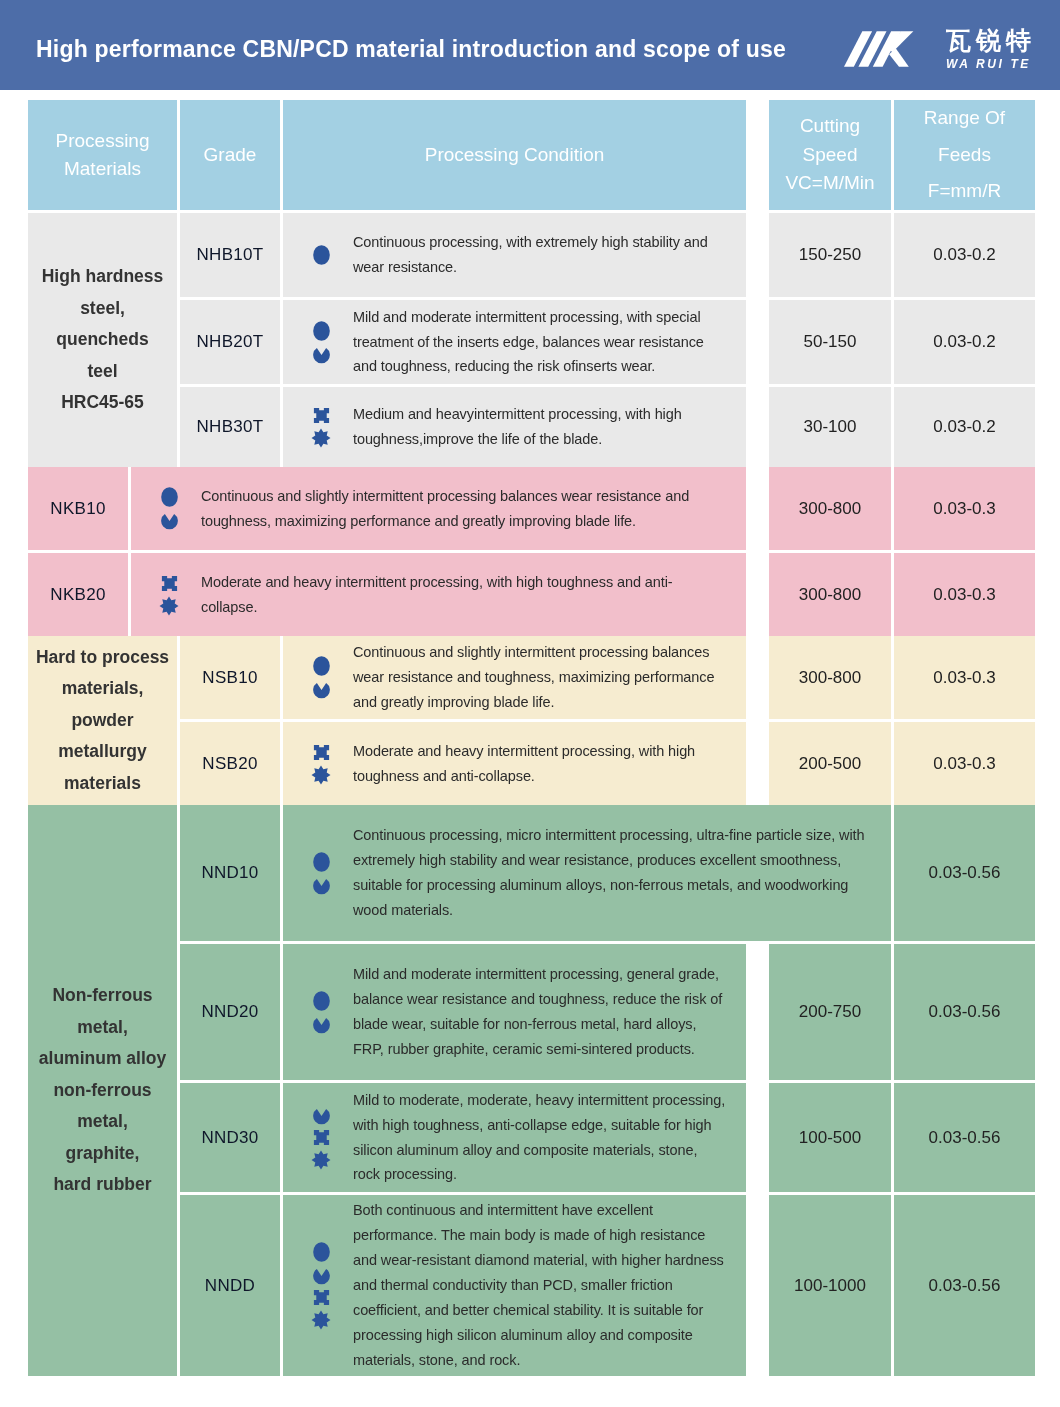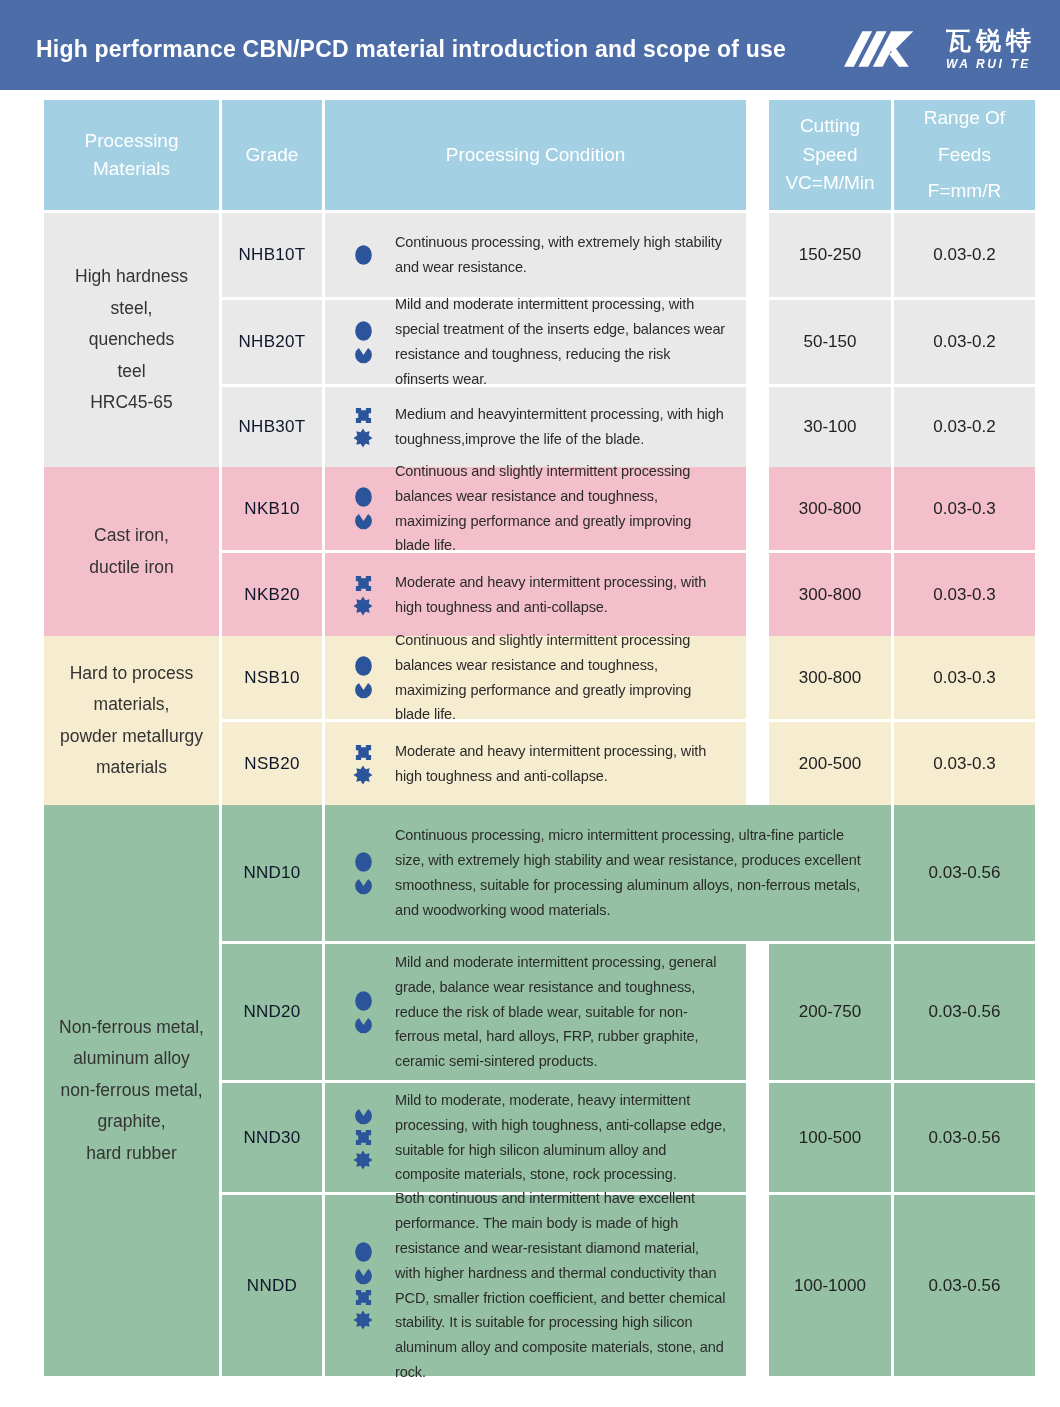--- a/index.html
+++ b/index.html
@@ -21,29 +21,29 @@
   .logo-text .cn{font-size:25px;font-weight:bold;letter-spacing:5px;}
   .logo-text .en{font-size:12px;font-weight:bold;font-style:italic;letter-spacing:2.6px;margin-top:3px;}
   
   .table{width:1007px;margin:10px 25px 0 28px;display:flex;flex-direction:column;gap:3px;}
   .thead{display:flex;gap:3px;height:110px;}
   .cell{display:flex;align-items:center;justify-content:center;text-align:center;box-sizing:border-box;}
   .th{
     background:var(--header-cell,#a3d0e3);color:#fff;font-size:19px;
     flex-direction:column;line-height:1.5;
   }
-  .c1{width:175px;flex:none;margin-left:16px;}
+  .c1{width:149px;flex:none;}
   .c2{width:100px;flex:none;}
   .c3{flex:1;}
   .c4{width:122px;flex:none;margin-left:20px;}
   .c5{width:141px;flex:none;gap:8px;}
   .group{display:flex;gap:3px;}
   .rows{display:flex;flex-direction:column;gap:3px;flex:1;}
   .t-row{display:flex;gap:3px;align-items:stretch;}
-  .material{flex-direction:column;font-size:17.5px;color:#333;line-height:1.8;}
+  .material{flex-direction:column;font-size:17.5px;color:#333;line-height:1.8;font-weight:bold;}
   .grade{font-size:17px;color:#0f172a;letter-spacing:.3px;}
   .cond{justify-content:flex-start;text-align:left;padding:8px 18px 8px 26px;}
   .cond-icons{width:24px;flex:none;display:flex;flex-direction:column;align-items:center;gap:3px;margin-right:20px;}
   .cond-icons svg{display:block;fill:var(--icon-blue,#2b549b);}
   .cond-text{font-size:14.5px;color:#2b2b2b;line-height:1.72;letter-spacing:-.1px;}
   .num{font-size:17px;color:#222;}
   
   .theme-gray  .cell{background:var(--group-gray,#e9e9e9);}
   .theme-pink  .cell{background:var(--group-pink,#f2bfcb);}
   .theme-cream .cell{background:var(--group-cream,#f6ecd0);}
@@ -150,24 +150,20 @@
                 </svg>
               </div>
               <div class="cond-text">Medium and heavyintermittent processing, with high toughness,improve the life of the blade.</div>
             </div>
             <div class="cell num c4">30-100</div>
             <div class="cell num c5">0.03-0.2</div>
           </div>
         </div>
       </div>
       <div class="group theme-pink g1">
-        <div class="cell material c1">
-          <div class="">Cast iron,</div>
-          <div class="">ductile iron</div>
-        </div>
         <div class="rows">
           <div class="t-row">
             <div class="cell grade c2">NKB10</div>
             <div class="cell cond c3">
               <div class="cond-icons">
                 <svg width="17" height="20" viewBox="0 0 17 20">
                   <ellipse cx="8.5" cy="10" rx="8.3" ry="9.8"></ellipse>
                 </svg>
                 <svg width="19" height="20" viewBox="0 0 20 20">
                   <path d="M10 11 L5.1 3.7 A8.8 8.8 0 1 0 14.9 3.7 Z"></path>

